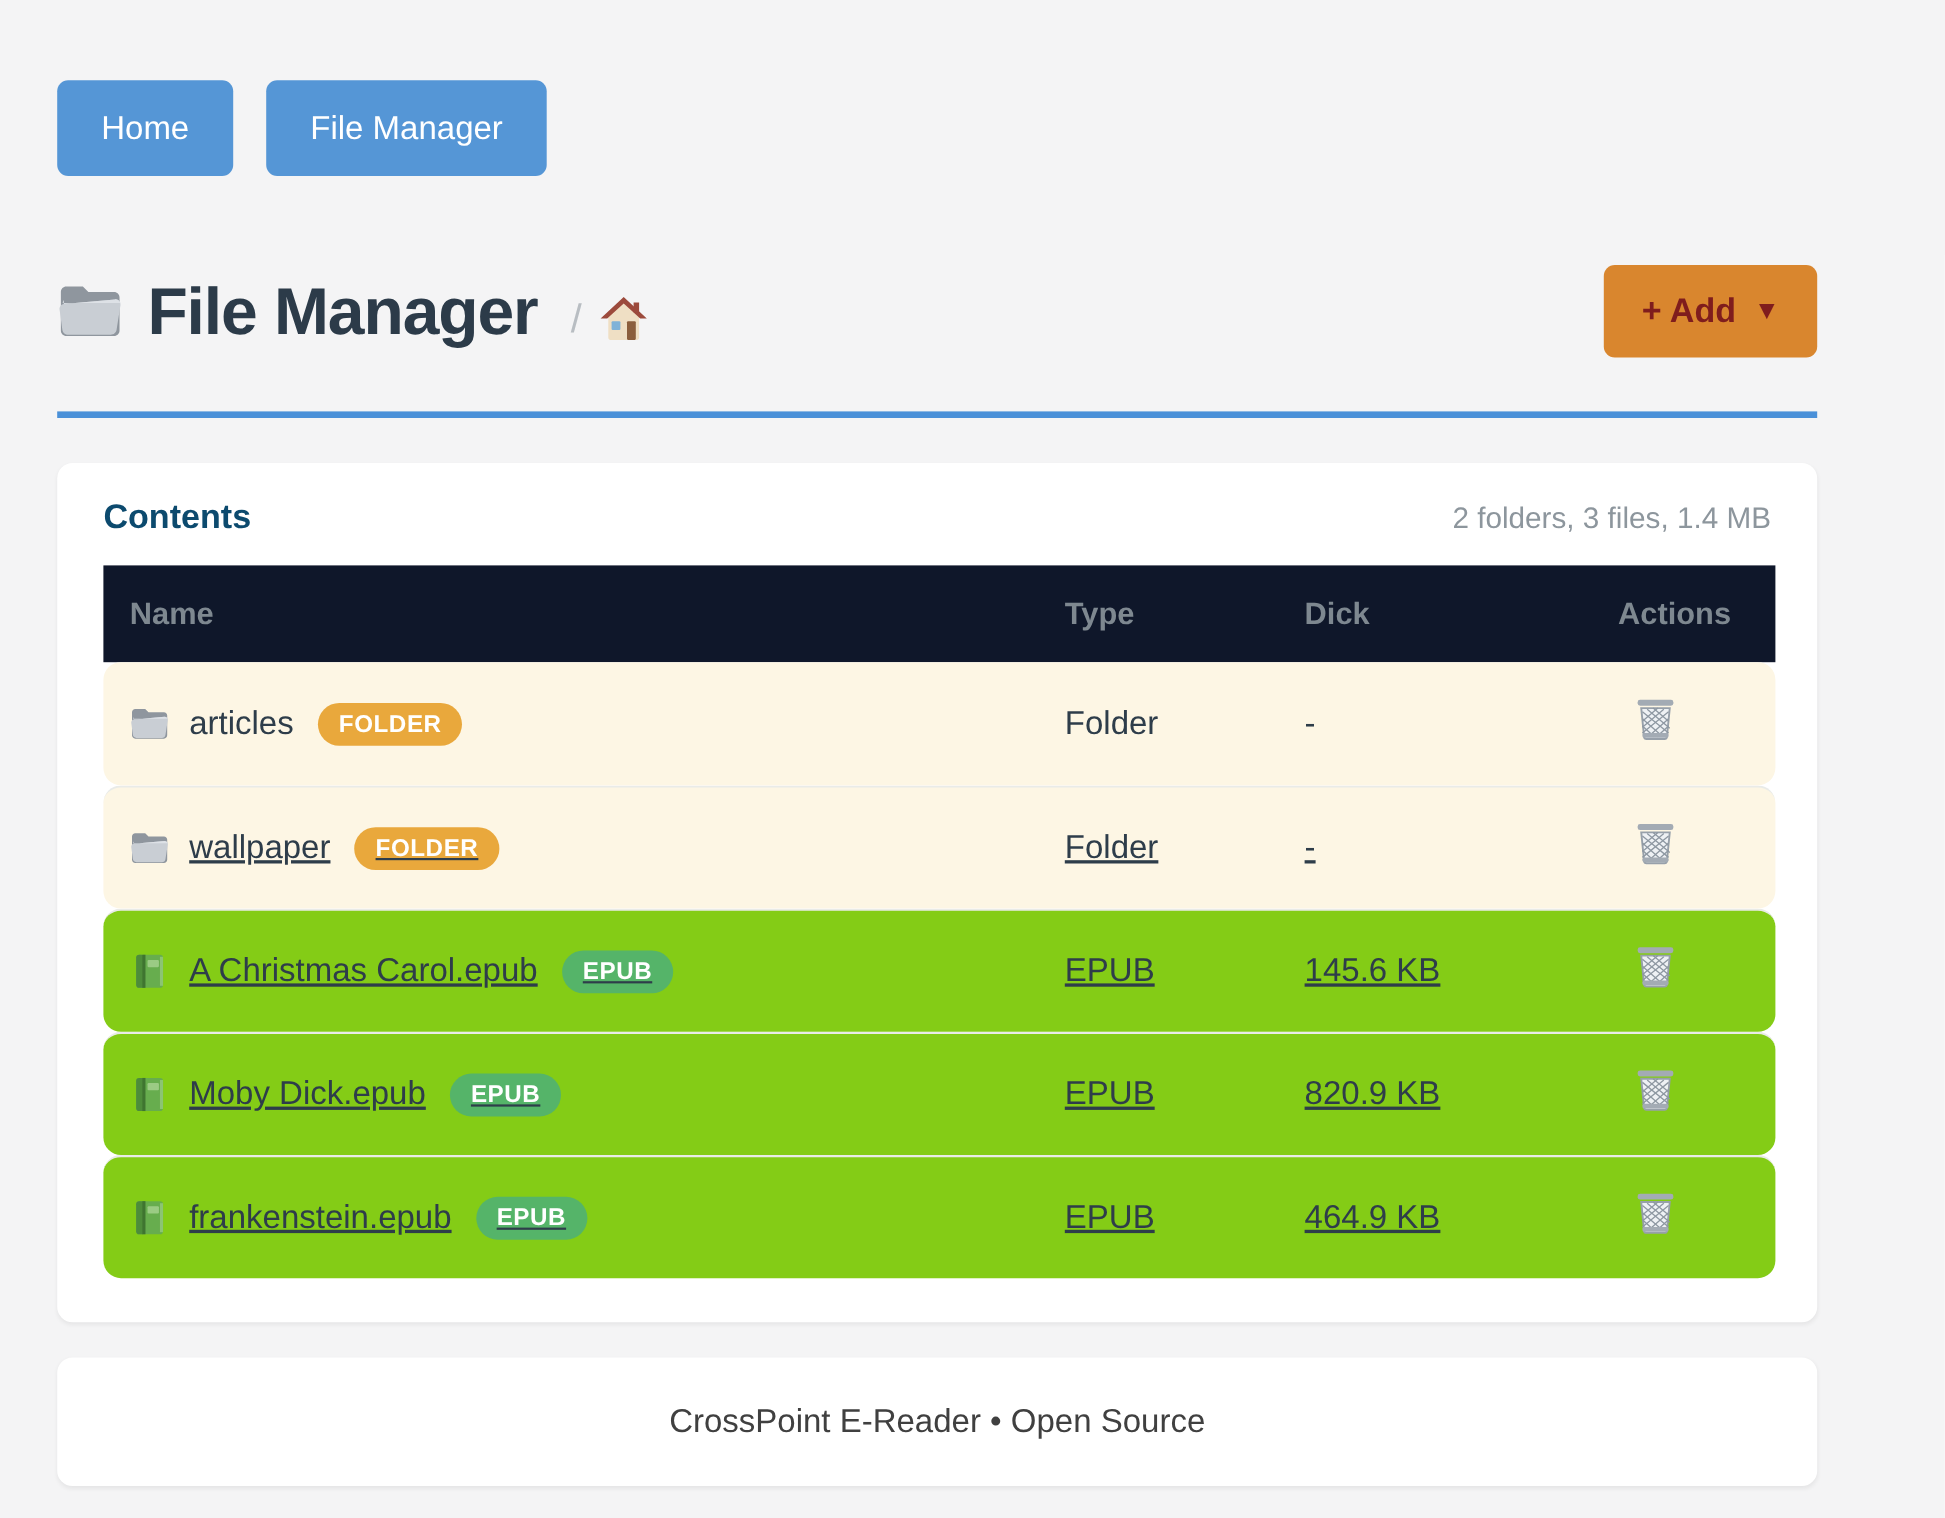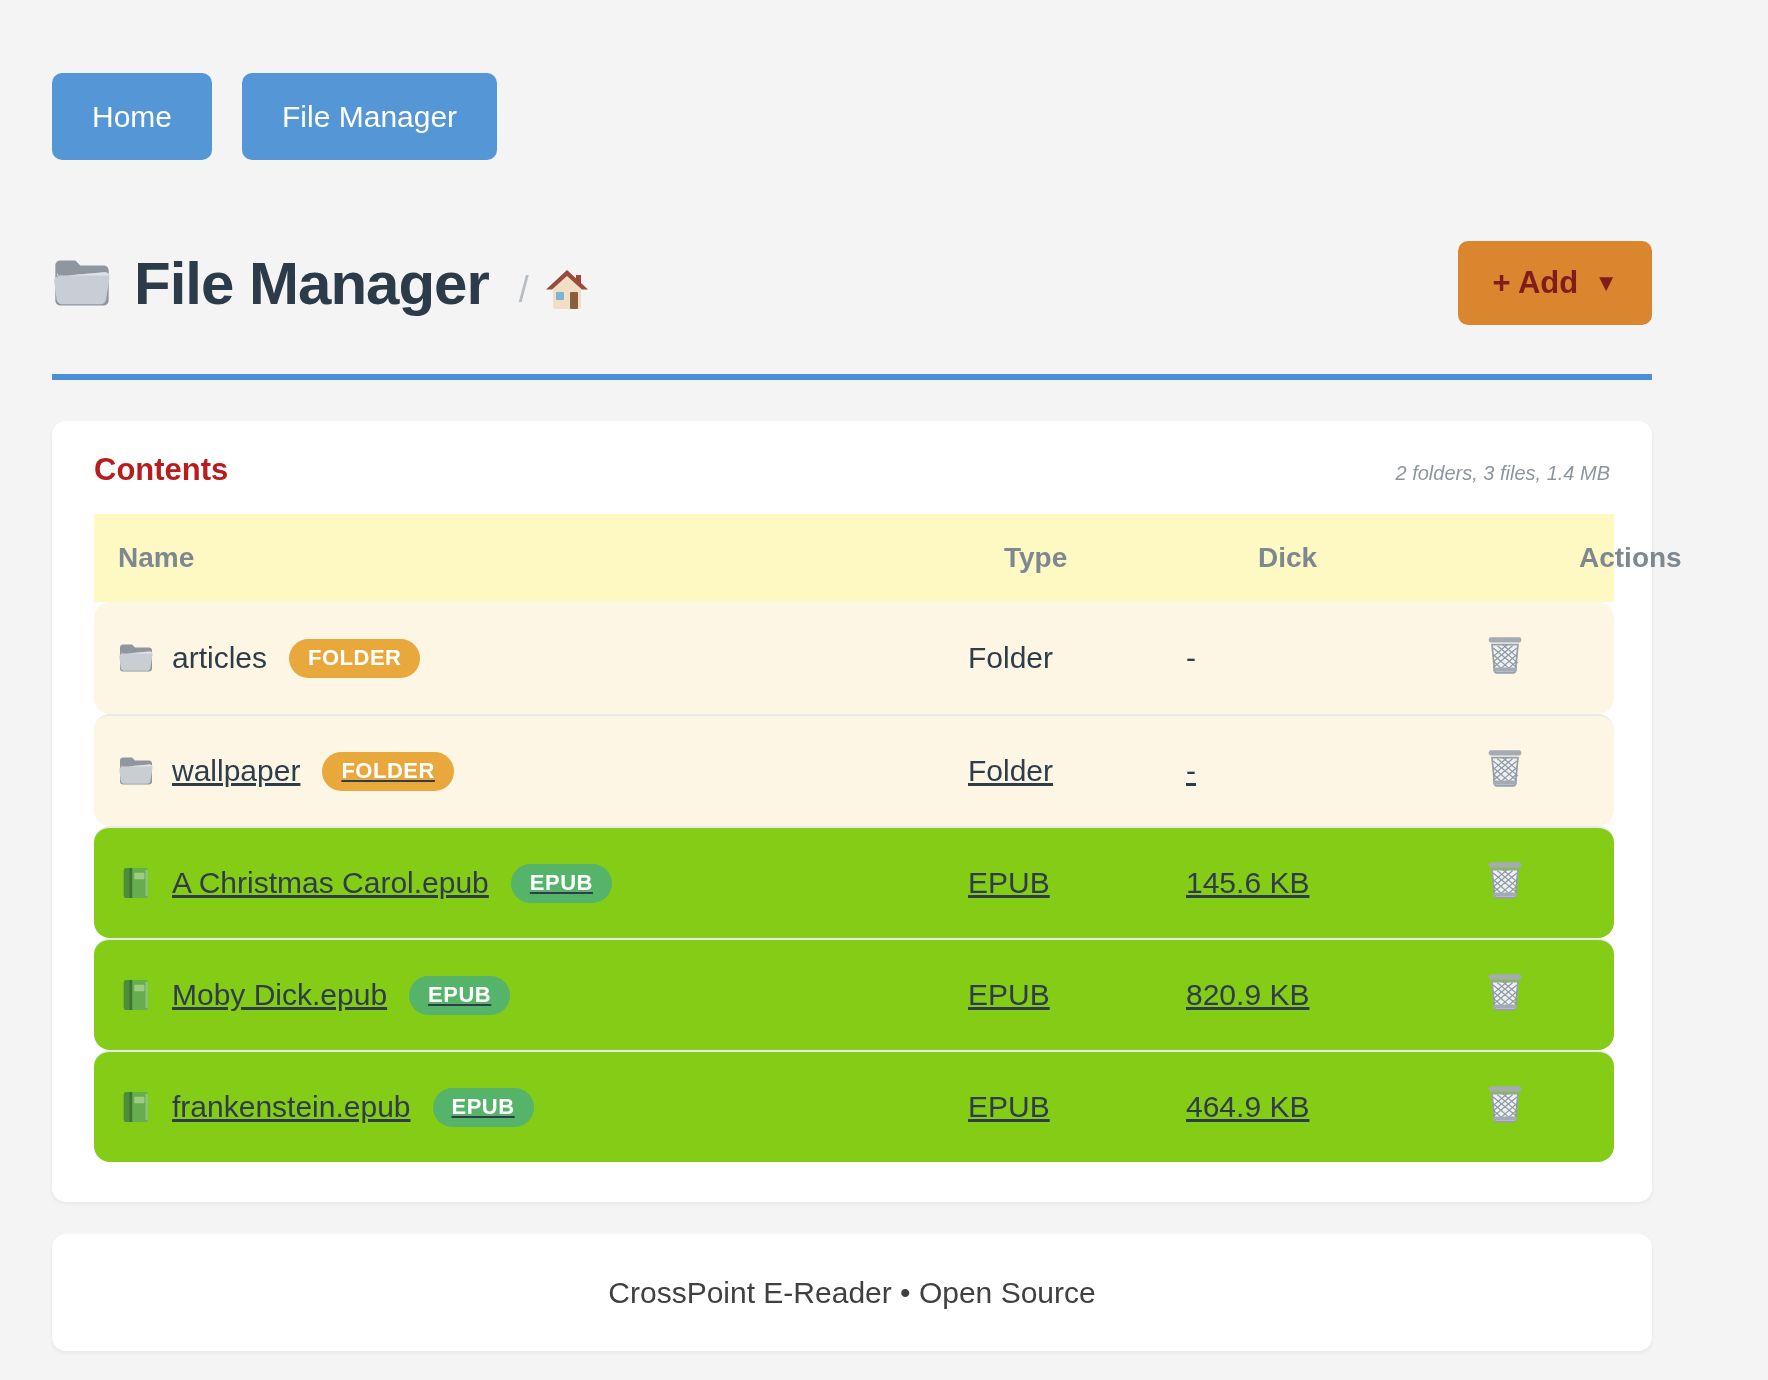--- a/index.html
+++ b/index.html
@@ -45,31 +45,31 @@
 
   .rule { height:6px; background:#4a90d8; margin-top:26px; }
 
   
   .card {
     background:#ffffff; border-radius:14px;
     box-shadow:0 2px 4px rgba(0,0,0,0.06);
   }
   .main-card { margin-top:41px; padding:31px 42px 40px 42px; }
   .card-head { display:flex; justify-content:space-between; align-items:baseline; }
-  .contents-title { font-size:31px; font-weight:bold; color:#b91c1c;text-align:center; }
-  .contents-summary { font-size:20px; color:#8d969d;font-style:italic; }
+  .contents-title { font-size:31px; font-weight:bold; color:#0c4a6e;text-align:center; }
+  .contents-summary { font-size:27px; color:#8d969d; }
 
   
   .ftable { margin-top:26px; width:1520px; }
   .thead, .trow {
     display:grid;
     grid-template-columns:874px 218px 285px 1fr;
     align-items:center;
   }
-  .thead { background:#fef9c3; height:88px;gap:36px; }
+  .thead { background:#0f172a; height:88px; }
   .th { font-size:28px; font-weight:bold; color:#7e8890; }
   .th.name, .cell.name-cell { padding-left:24px; }
   .trow { height:112px; font-size:30px; color:#2e3d4a;border-radius:16px; }
   .trow + .trow { border-top:2px solid #e9ebe8;text-decoration:underline; }
   .trow.kind-folder { background:#fdf6e4; }
   .trow.kind-epub   { background:#84cc16; }
   .name-cell { display:flex; align-items:center; cursor:pointer; }
   .ficon { width:36px; height:32px; margin-right:18px; flex:none; display:inline-flex; }
   .ficon svg, .title-folder-icon svg, .crumb-house svg, .trash svg { width:100%; height:100%; display:block; }
   .badge {

